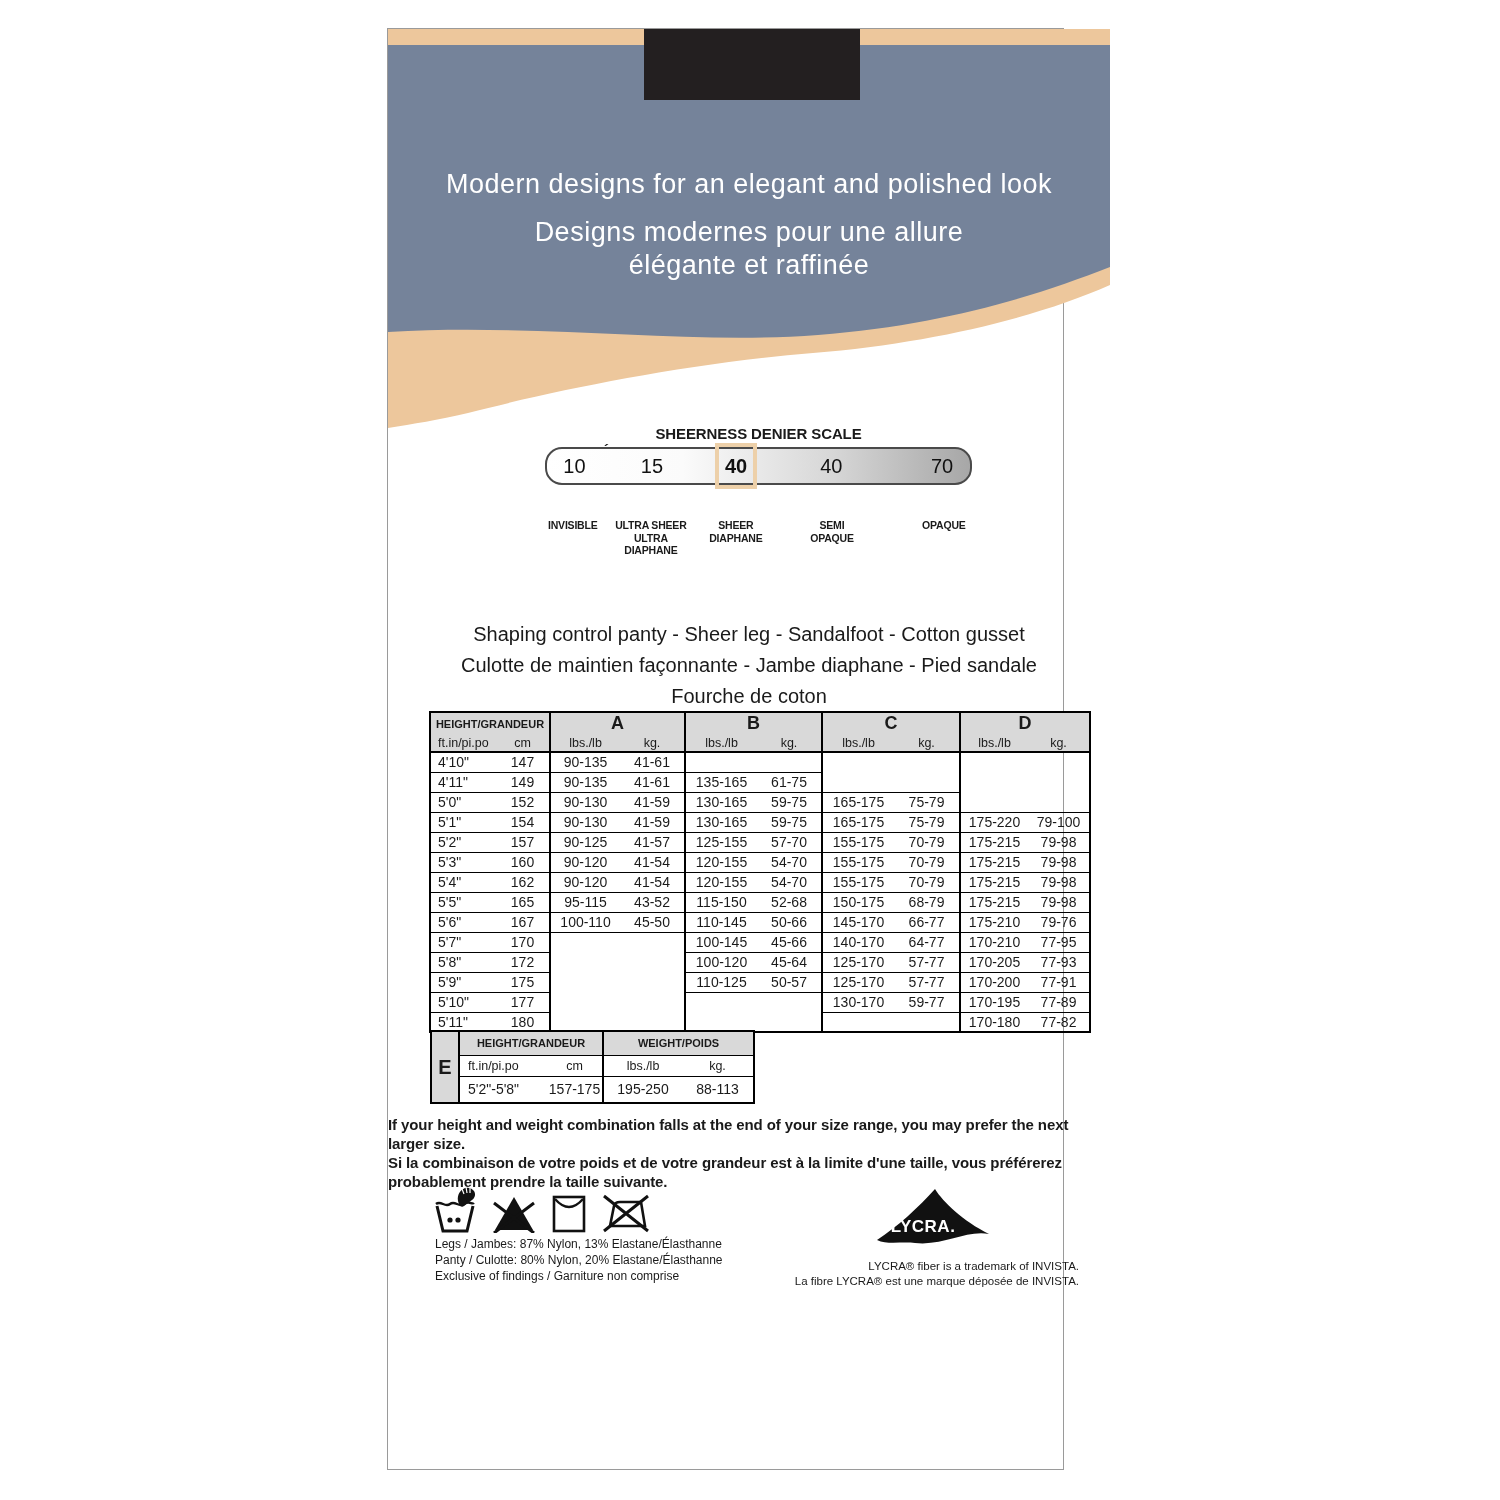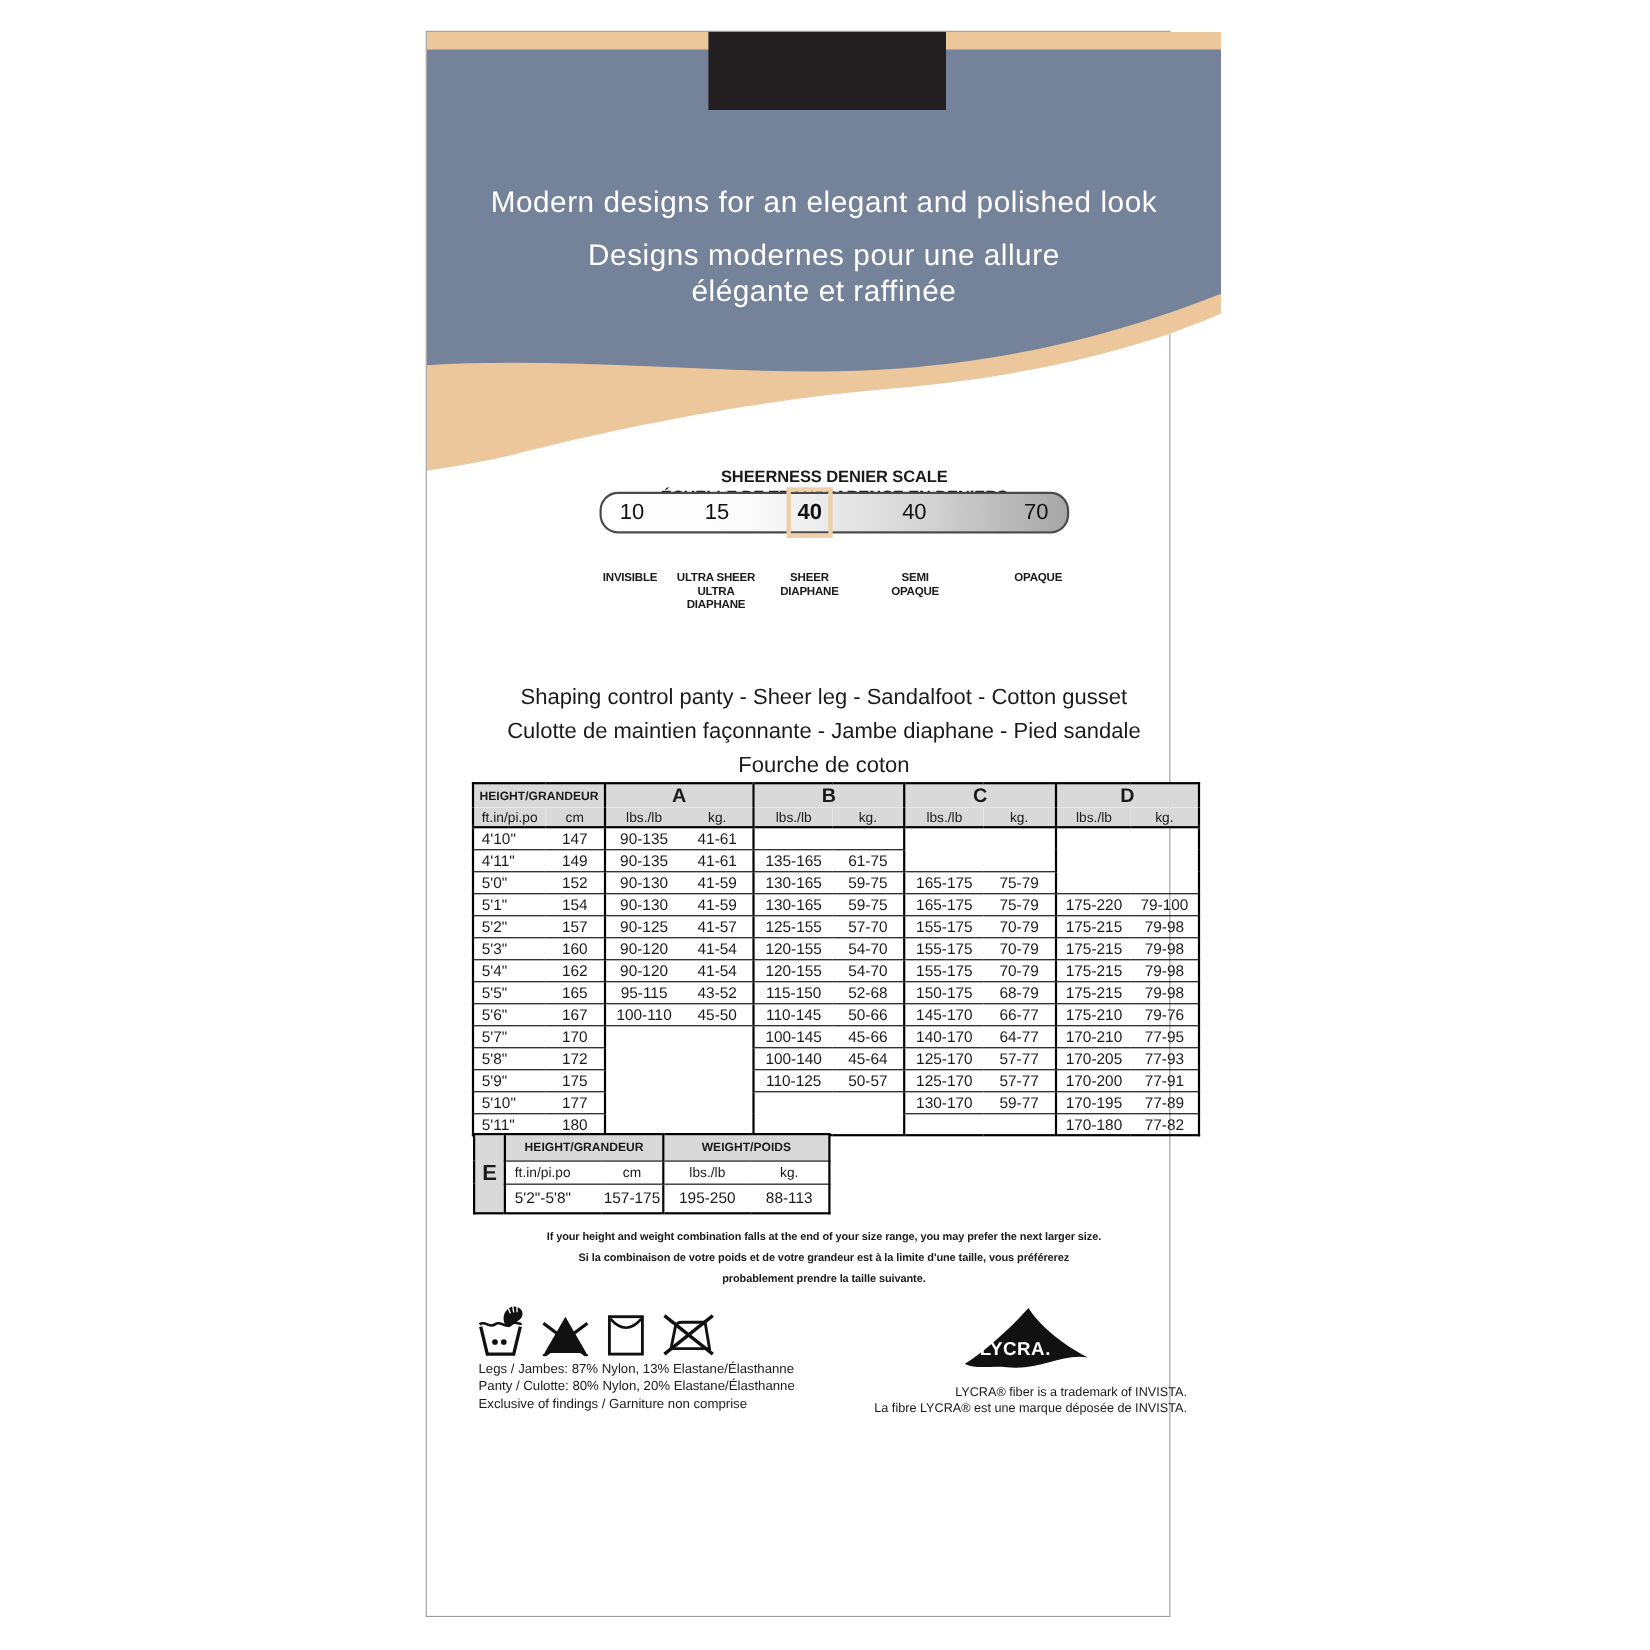--- a/index.html
+++ b/index.html
@@ -47,22 +47,22 @@
             border:2px solid #000; table-layout:fixed; }
   .size-e th, .size-e td { padding:0; white-space:nowrap; }
   .size-e .e-cell { background:#d9d9d9; border-right:2px solid #000; font-size:20px;
                     font-weight:bold; text-align:center; }
   .size-e .gh { background:#d9d9d9; font-size:11px; font-weight:bold; text-align:center;
                 height:24px; border-bottom:1px solid #000; }
   .size-e .sh { font-size:12.5px; font-weight:400; text-align:center; height:21px; border-bottom:1px solid #000; }
   .size-e .sh.ft, .size-e td.ft { text-align:left; padding-left:8px; }
   .size-e td { font-size:14px; text-align:center; height:27px; }
   .size-e .wg { border-left:2px solid #000; }
-  .note { position:absolute; left:0; top:1086px; width:722px; text-align:center;
-          font-size:10px; font-weight:bold; line-height:19px; letter-spacing:-0.1px; }
+  .note { position:absolute; left:0; top:1086px; width:722px; 
+          font-size:15px; font-weight:bold; line-height:19px; letter-spacing:-0.1px; }
   .care { position:absolute; left:46px; top:1158px; display:flex; align-items:flex-end; gap:16px; height:46px; }
   .care svg { display:block; }
   .comp { position:absolute; left:47px; top:1207px; font-size:12px; line-height:16px; }
   .lycra-logo { position:absolute; left:489px; top:1158px; width:112px; height:64px; }
   .lycra-text { position:absolute; left:391px; top:1230px; width:300px; text-align:right;
                 font-size:11.5px; line-height:15px; }
 </style>
 </head>
 <body>
 
@@ -275,21 +275,21 @@
             <td class="gs">140-170</td>
             <td class="">64-77</td>
             <td class="gs">170-210</td>
             <td class="">77-95</td>
           </tr>
           <tr>
             <td class="ft">5'8"</td>
             <td>172</td>
             <td class="gs nb"></td>
             <td class="nb"></td>
-            <td class="gs">100-140</td>
+            <td class="gs">100-120</td>
             <td class="">45-64</td>
             <td class="gs">125-170</td>
             <td class="">57-77</td>
             <td class="gs">170-205</td>
             <td class="">77-93</td>
           </tr>
           <tr>
             <td class="ft">5'9"</td>
             <td>175</td>
             <td class="gs nb"></td>

